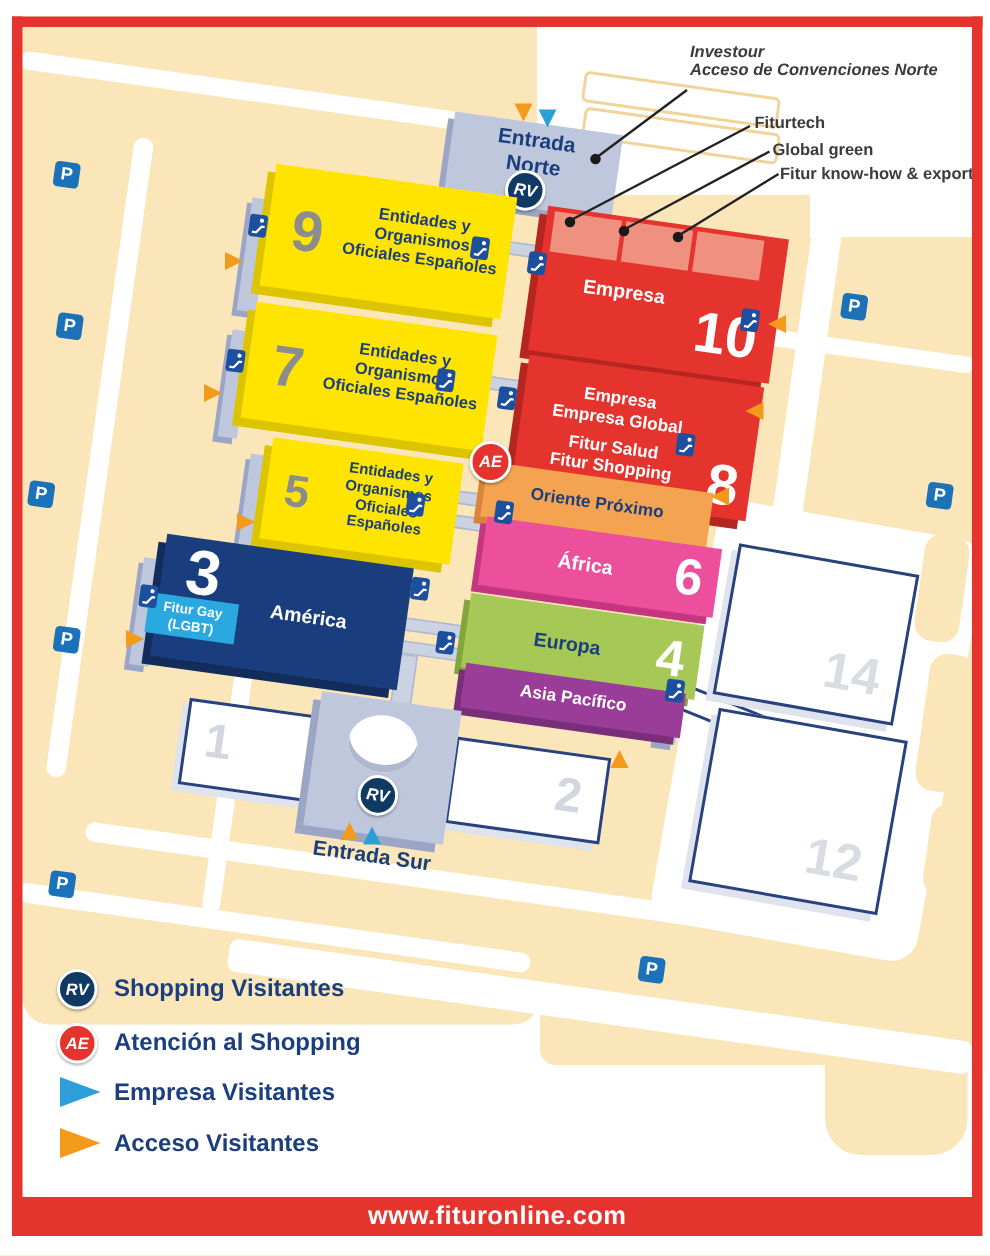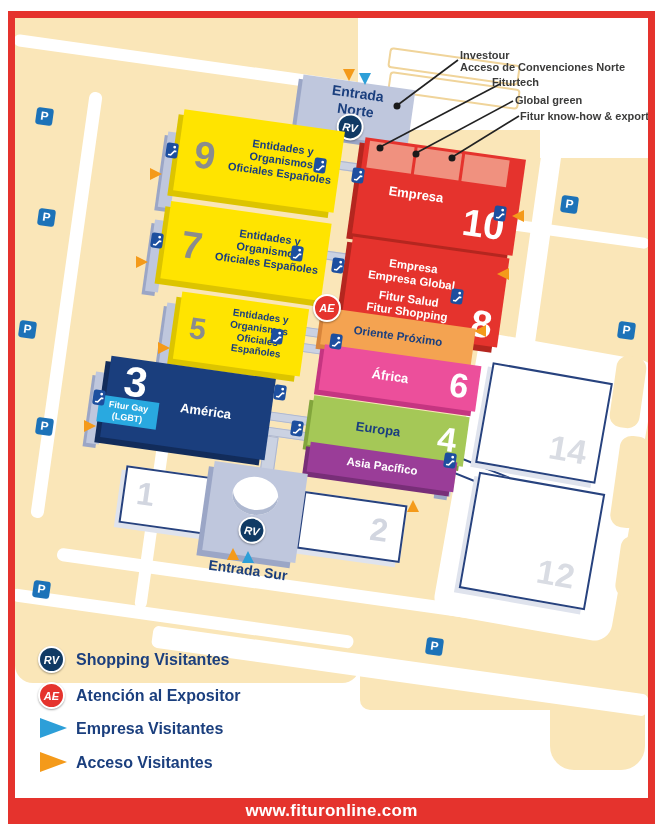--- a/index.html
+++ b/index.html
@@ -279,37 +279,37 @@
 <svg class="overlay" width="660" height="837" viewBox="0 0 660 837">
   <line x1="458" y1="60" x2="399" y2="104" stroke="#222" stroke-width="1.6"></line>
   <line x1="500" y1="84" x2="382" y2="146" stroke="#222" stroke-width="1.6"></line>
   <line x1="513" y1="101" x2="418" y2="152" stroke="#222" stroke-width="1.6"></line>
   <line x1="519" y1="116" x2="454" y2="156" stroke="#222" stroke-width="1.6"></line>
   <circle cx="397" cy="106" r="3.5" fill="#1a1a1a"></circle>
   <circle cx="380" cy="148" r="3.5" fill="#1a1a1a"></circle>
   <circle cx="416" cy="154" r="3.5" fill="#1a1a1a"></circle>
   <circle cx="452" cy="158" r="3.5" fill="#1a1a1a"></circle>
 </svg>
-<div class="co" style="left:460px;top:50px;">
+<div class="co" style="left:460px;top:30px;font-style:italic;">
   <div>Investour</div>
   <div>Acceso de Convenciones Norte</div>
 </div>
-<div class="co" style="left:492px;top:77px;">Fiturtech</div>
+<div class="co" style="left:503px;top:77px;">Fiturtech</div>
 <div class="co" style="left:515px;top:95px;">Global green</div>
 <div class="co" style="left:520px;top:111px;">Fitur know-how &amp; export</div>
 
 <div>
   <div class="badge" style="left:38px;top:646px;">
       <span>RV</span>
     </div>
   <span class="leg-txt" style="left:76px;top:651px;">Shopping Visitantes</span>
   <div class="badge ae" style="left:38px;top:682px;">
       <span>AE</span>
     </div>
-  <span class="leg-txt" style="left:76px;top:687px;">Atención al Expositor</span>
+  <span class="leg-txt" style="left:76px;top:687px;">Atención al Shopping</span>
   <div class="abs aBig" style="left:40px;top:718px;border-left:27px solid #2D9FD8;"></div>
   <span class="leg-txt" style="left:76px;top:720px;">Empresa Visitantes</span>
   <div class="abs aBig" style="left:40px;top:752px;border-left:27px solid #F49A1A;"></div>
   <span class="leg-txt" style="left:76px;top:754px;">Acceso Visitantes</span>
 </div>
 
 <div class="frame"></div>
 <div class="footer">
   <span>www.fituronline.com</span>
 </div>

